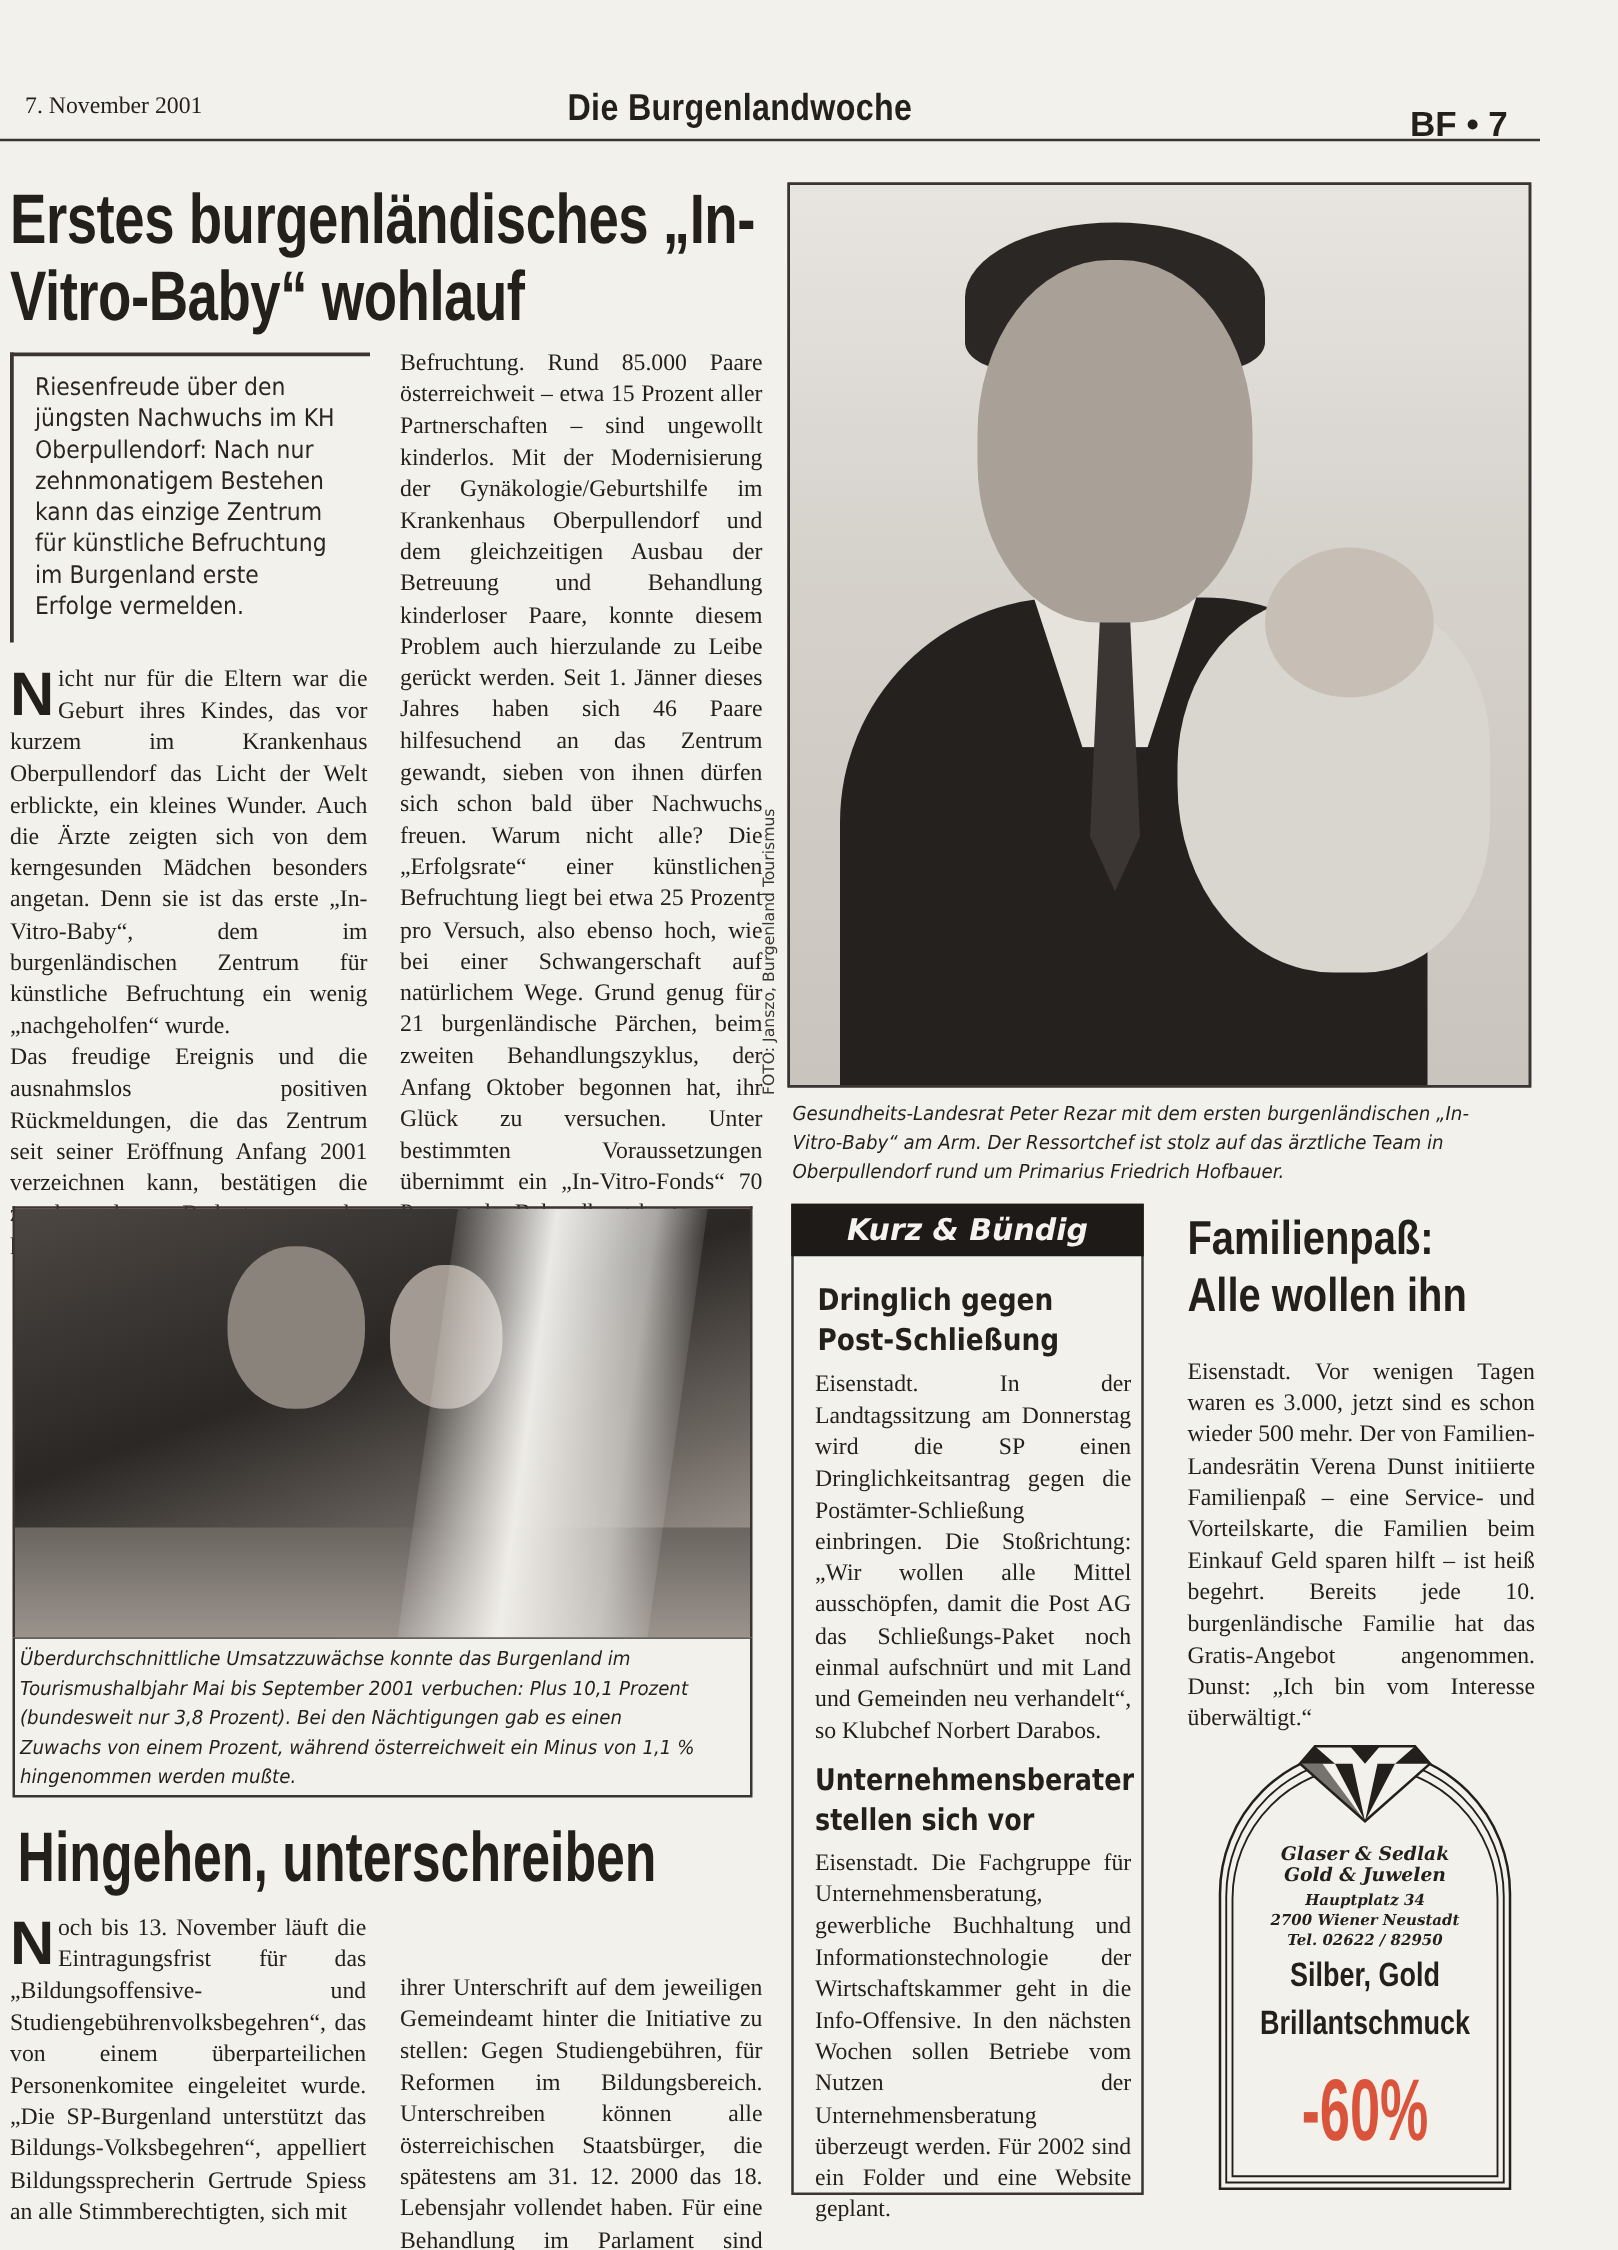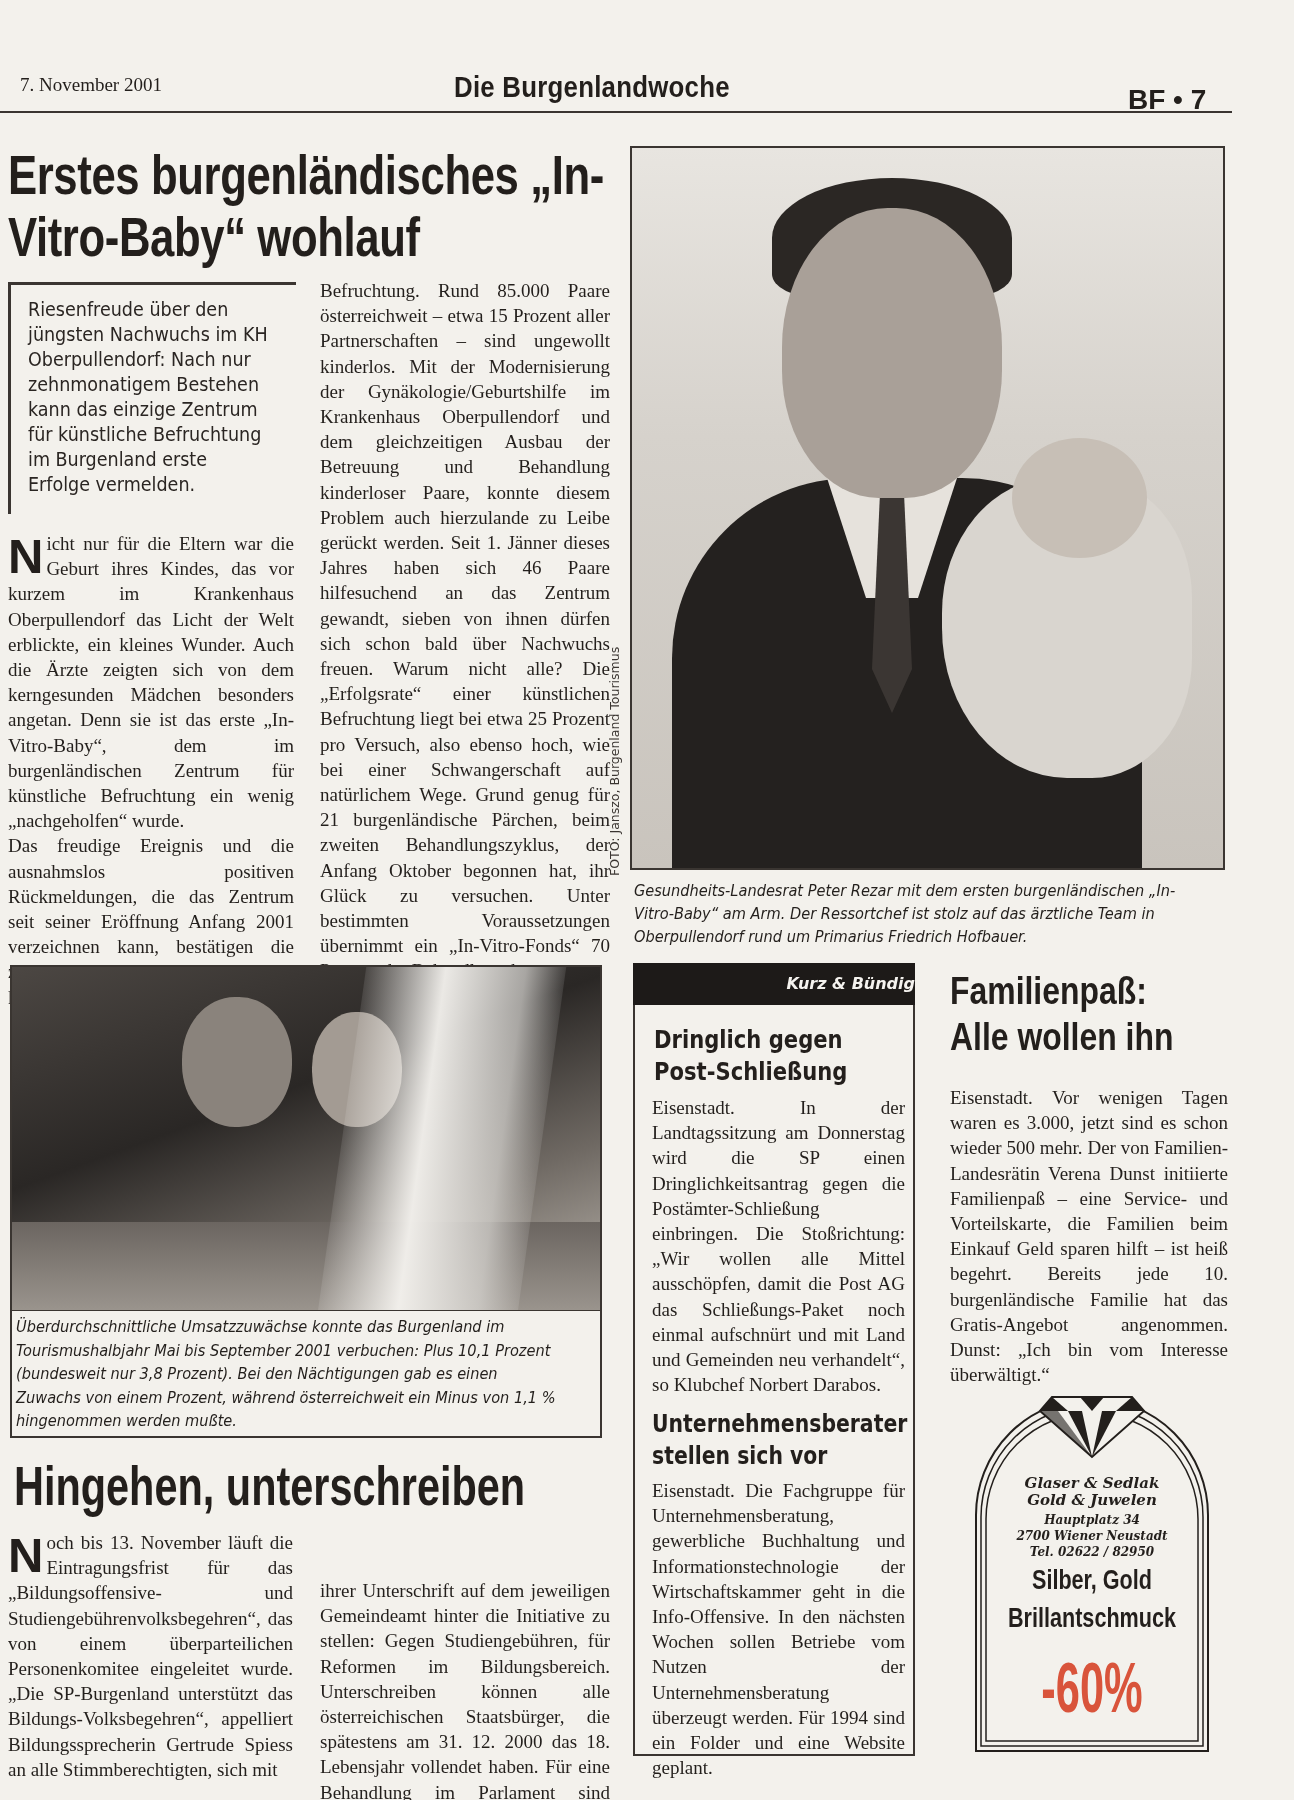--- a/index.html
+++ b/index.html
@@ -53,21 +53,21 @@
   .photo2 .pool { position: absolute; left: 0; top: 255px; width: 592px; height: 90px; background: linear-gradient(180deg, #6b6560, #9b958e); }
   .cap2-box { left: 10px; top: 1310px; width: 592px; height: 128px; border: 2px solid #3a3531; border-top: 1px solid #3a3531; }
   .caption2 { left: 16px; top: 1316px; width: 584px; font-family: "DejaVu Sans", sans-serif; font-style: italic; font-size: 15.5px; line-height: 23.5px; transform: scaleX(0.94); transform-origin: left top; }
 
   .head2 { left: 14px; top: 1455px; font-family: "Liberation Sans", sans-serif; font-weight: bold; font-size: 56px; line-height: 62px; transform: scaleX(0.74); transform-origin: left top; white-space: nowrap; }
   .col3 { left: 8px; top: 1530px; width: 285px; }
   .col4 { left: 320px; top: 1530px; width: 290px; margin-top: 48px; }
 
   
   .kb-box { left: 633px; top: 963px; width: 282px; height: 793px; border: 2px solid #3a3531; }
-  .kb-band { left: 633px; top: 963px; width: 282px; height: 42px; background: #1d1a18; color: #f5f3ef; font-family: "DejaVu Sans", sans-serif; font-weight: bold; font-style: italic; font-size: 16px; line-height: 42px; text-align: right; }
+  .kb-band { left: 633px; top: 963px; width: 282px; height: 42px; background: #1d1a18; color: #f5f3ef; font-family: "DejaVu Sans", sans-serif; font-weight: bold; font-style: italic; font-size: 24px; line-height: 42px; text-align: center; }
   .kb-h1 { left: 654px; top: 1024px; width: 250px; font-family: "DejaVu Sans", sans-serif; font-weight: bold; font-size: 24px; line-height: 32px; transform: scaleX(0.88); transform-origin: left top; }
   .kb-t1 { left: 652px; top: 1095px; width: 253px; }
   .kb-h2 { left: 652px; top: 1408px; width: 270px; font-family: "DejaVu Sans", sans-serif; font-weight: bold; font-size: 24px; line-height: 32px; transform: scaleX(0.85); transform-origin: left top; }
   .kb-t2 { left: 652px; top: 1478px; width: 253px; }
   .lead-word { font-weight: normal; }
 
   
   .head3 { left: 950px; top: 968px; font-family: "Liberation Sans", sans-serif; font-weight: bold; font-size: 38px; line-height: 46px; transform: scaleX(0.84); transform-origin: left top; white-space: nowrap; }
   .col5 { left: 950px; top: 1085px; width: 278px; }
 
@@ -125,21 +125,21 @@
 <div class="abs col3 body-text">
   <p><span class="dropcap">N</span><span>och bis 13. November läuft die Eintragungsfrist für das „Bildungsoffensive- und Studiengebührenvolksbegehren“, das von einem überparteilichen Personenkomitee eingeleitet wurde. „Die SP-Burgenland unterstützt das Bildungs-Volksbegehren“, appelliert Bildungssprecherin Gertrude Spiess an alle Stimmberechtigten, sich mit</span></p>
 </div>
 <div class="abs col4 body-text">ihrer Unterschrift auf dem jeweiligen Gemeindeamt hinter die Initiative zu stellen: Gegen Studiengebühren, für Reformen im Bildungsbereich. Unterschreiben können alle österreichischen Staatsbürger, die spätestens am 31. 12. 2000 das 18. Lebensjahr vollendet haben. Für eine Behandlung im Parlament sind 100.000 Unterschriften nötig.</div>
 
 <div class="abs kb-box"></div>
 <div class="abs kb-band">Kurz &amp; Bündig</div>
 <h3 class="abs kb-h1">Dringlich gegen Post-Schließung</h3>
 <div class="abs kb-t1 body-text"><span class="lead-word">Eisenstadt.</span><span> In der Landtagssitzung am Donnerstag wird die SP einen Dringlichkeitsantrag gegen die Postämter-Schließung einbringen. Die Stoßrichtung: „Wir wollen alle Mittel ausschöpfen, damit die Post AG das Schließungs-Paket noch einmal aufschnürt und mit Land und Gemeinden neu verhandelt“, so Klubchef Norbert Darabos.</span></div>
 <h3 class="abs kb-h2">Unternehmensberater stellen sich vor</h3>
-<div class="abs kb-t2 body-text"><span class="lead-word">Eisenstadt.</span><span> Die Fachgruppe für Unternehmensberatung, gewerbliche Buchhaltung und Informationstechnologie der Wirtschaftskammer geht in die Info-Offensive. In den nächsten Wochen sollen Betriebe vom Nutzen der Unternehmensberatung überzeugt werden. Für 1994 sind ein Folder und eine Website geplant.</span></div>
+<div class="abs kb-t2 body-text"><span class="lead-word">Eisenstadt.</span><span> Die Fachgruppe für Unternehmensberatung, gewerbliche Buchhaltung und Informationstechnologie der Wirtschaftskammer geht in die Info-Offensive. In den nächsten Wochen sollen Betriebe vom Nutzen der Unternehmensberatung überzeugt werden. Für 2002 sind ein Folder und eine Website geplant.</span></div>
 
 <h2 class="abs head3">
   <span>Familienpaß:</span><br>
   <span>Alle wollen ihn</span>
 </h2>
 <div class="abs col5 body-text"><span class="lead-word">Eisenstadt.</span><span> Vor wenigen Tagen waren es 3.000, jetzt sind es schon wieder 500 mehr. Der von Familien-Landesrätin Verena Dunst initiierte Familienpaß – eine Service- und Vorteilskarte, die Familien beim Einkauf Geld sparen hilft – ist heiß begehrt. Bereits jede 10. burgenländische Familie hat das Gratis-Angebot angenommen. Dunst: „Ich bin vom Interesse überwältigt.“</span></div>
 
 <div class="abs ad">
   <svg class="ad-arch" viewBox="0 0 240 360">
     <path d="M4 356 L4 120 A116 116 0 0 1 236 120 L236 356 Z" fill="none" stroke="#231f1c" stroke-width="2"></path>

